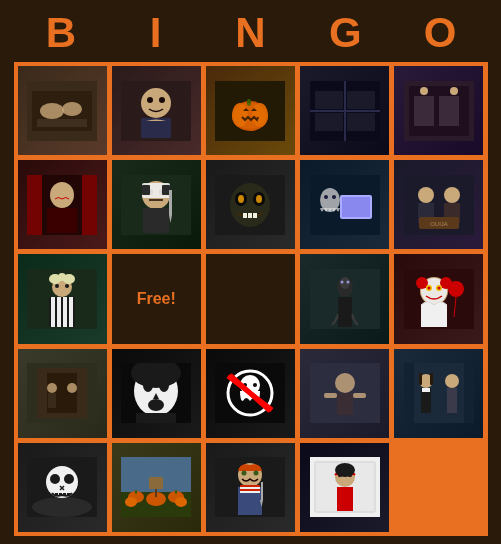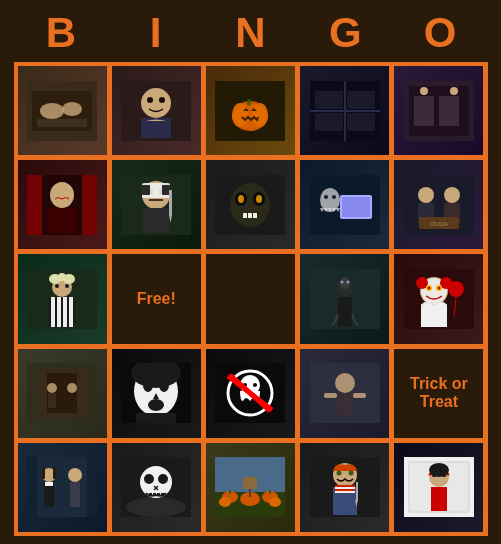--- a/index.html
+++ b/index.html
@@ -413,23 +413,20 @@
           <circle cx="35" cy="20" r="10" fill="#c9a87a"></circle>
           <rect x="27" y="30" width="16" height="22" fill="#3a2a2a"></rect>
 
           <rect x="14" y="30" width="13" height="5" fill="#c9a87a" rx="2"></rect>
           <rect x="43" y="30" width="13" height="5" fill="#c9a87a" rx="2"></rect>
 
           <rect x="0" y="0" width="70" height="60" fill="#3a3a5a" opacity="0.2"></rect>
         </svg>
       </div>
     </div>
-    <div class="bingo-cell" style="background-color:#2a1a0a;">
-      <span class="cell-text">Trick or Treat</span>
-    </div>
 
     <div class="bingo-cell">
       <div class="r5c1" style="width:100%;height:100%;display:flex;align-items:center;justify-content:center;">
         <svg width="70" height="60" viewBox="0 0 70 60">
           <rect width="70" height="60" fill="#1a2a3a"></rect>
 
           <circle cx="22" cy="18" r="7" fill="#c9a87a"></circle>
           <circle cx="48" cy="18" r="7" fill="#c9a87a"></circle>
 
           <rect x="17" y="25" width="10" height="25" fill="#1a1a1a"></rect>

